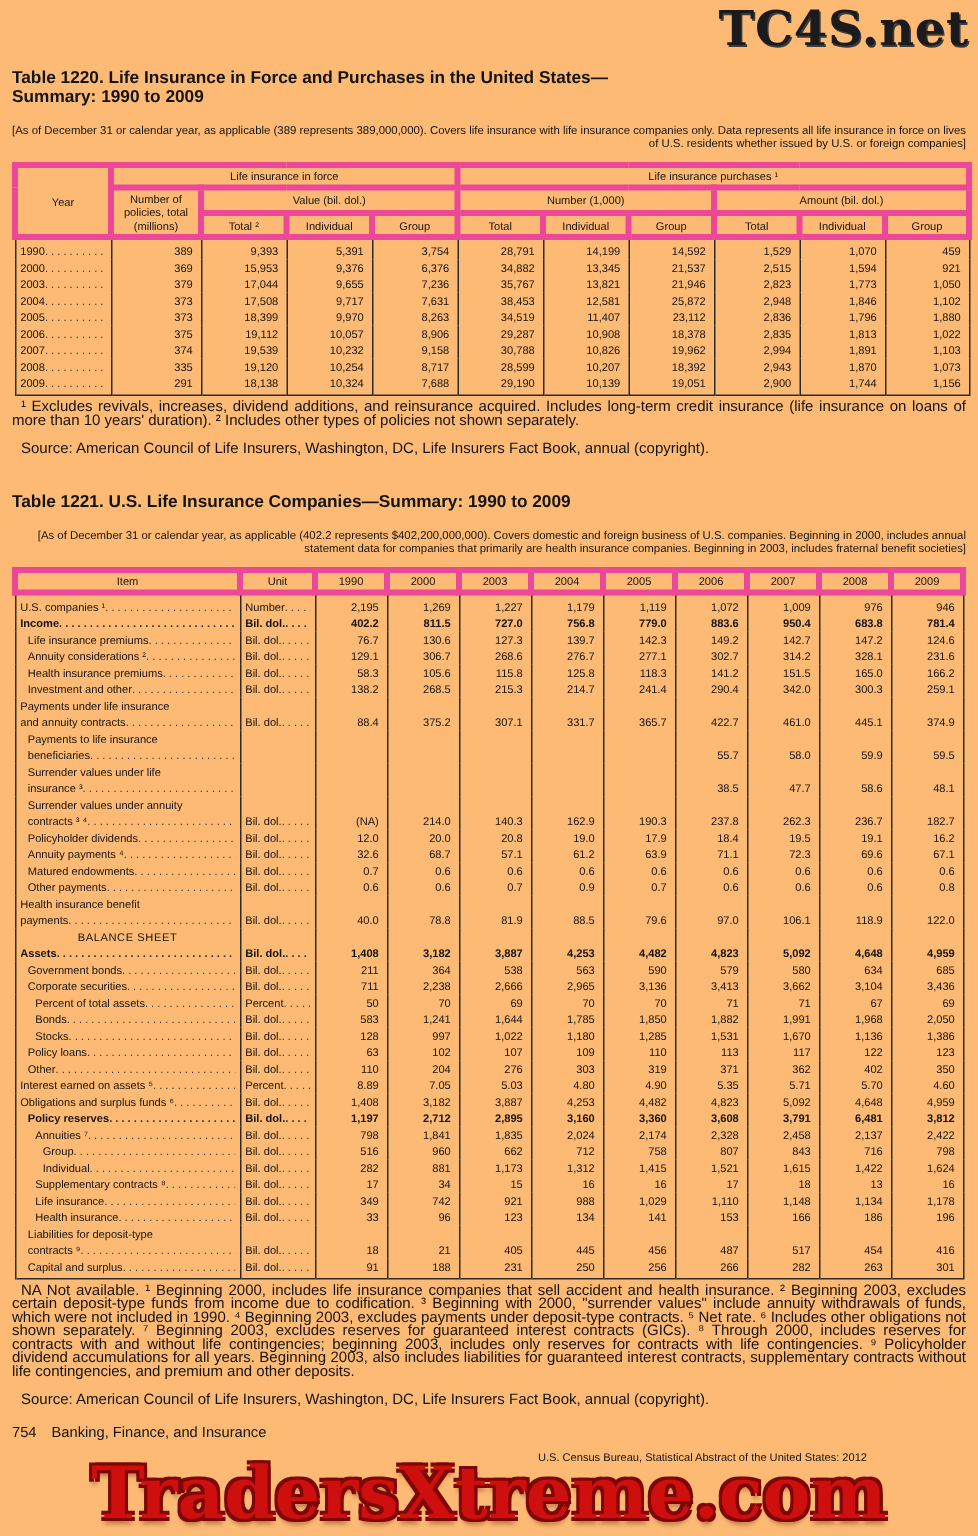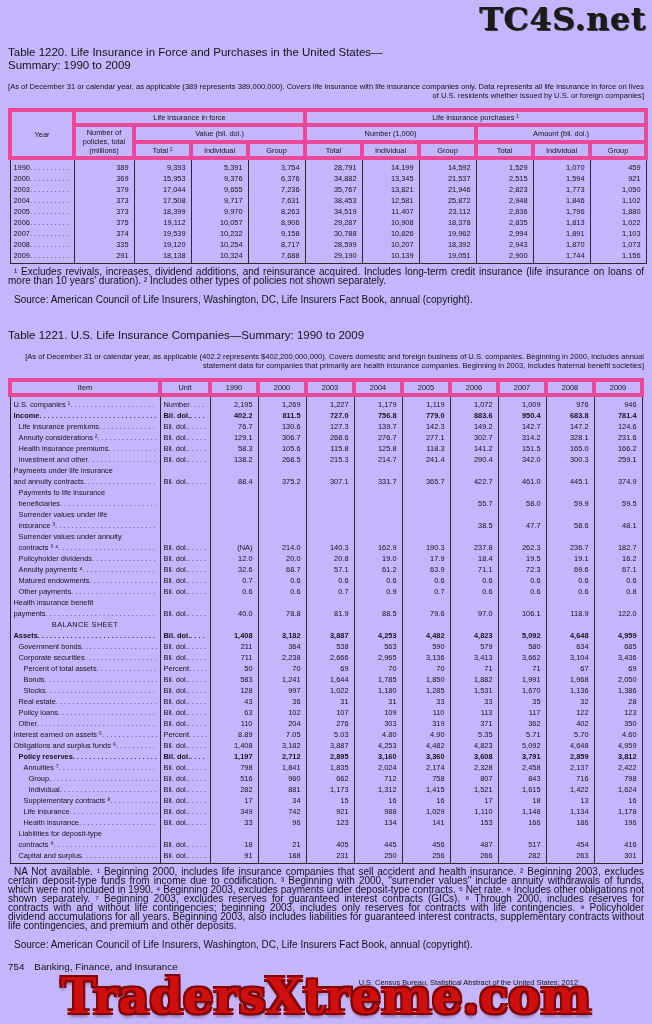--- a/index.html
+++ b/index.html
@@ -1,19 +1,19 @@
 <!DOCTYPE html>
 <html><head>
 <meta charset="utf-8">
 <style>
   html,body{margin:0;padding:0;background:#ffffff;}
-  .page{position:relative;width:652px;height:1024px;margin:0 auto;background:#c4b5fd;
+  .page{position:relative;width:652px;height:1024px;margin:0 auto;background:#fdba74;
         font-family:"Liberation Sans","DejaVu Sans",sans-serif;color:#141414;overflow:hidden;}
   .content{padding:36px 8px 0 8px;}
-  .title{font-size:11.5px;line-height:13.5px;font-weight:normal;}
+  .title{font-size:11.5px;line-height:13.5px;font-weight:bold;}
   .title.t2{margin-top:24px;}
   .note{font-size:7.6px;line-height:9.3px;margin-top:4px;text-align:right;}
   .t{border-collapse:collapse;width:100%;font-size:7.4px;margin-top:5px;border:1px solid #2a2a2a;table-layout:fixed;}
   .t th{border:4px solid #ec4899;font-weight:normal;text-align:center;vertical-align:middle;
         padding:1px 2px;line-height:9px;font-size:7.4px;}
   .t td{border-left:1px solid #2a2a2a;border-right:1px solid #2a2a2a;padding:0 3px;
         line-height:11px;vertical-align:bottom;overflow:hidden;}
   .t .num{text-align:right;white-space:nowrap;padding-right:5px;}
   .t tbody tr:first-child td{padding-top:2px;}
   .t tbody tr:last-child td{padding-bottom:2px;}
@@ -790,43 +790,20 @@
               <td class="num">1,180</td>
               <td class="num">1,285</td>
               <td class="num">1,531</td>
               <td class="num">1,670</td>
               <td class="num">1,136</td>
               <td class="num">1,386</td>
             </tr>
             <tr>
               <td>
                 <div class="lline ind1">
-                  <span>Real estate</span>
-                  <span class="leader"></span>
-                </div>
-              </td>
-              <td>
-                <div class="lline">
-                  <span>Bil. dol.</span>
-                  <span class="leader"></span>
-                </div>
-              </td>
-              <td class="num">43</td>
-              <td class="num">36</td>
-              <td class="num">31</td>
-              <td class="num">31</td>
-              <td class="num">33</td>
-              <td class="num">33</td>
-              <td class="num">35</td>
-              <td class="num">32</td>
-              <td class="num">28</td>
-            </tr>
-            <tr>
-              <td>
-                <div class="lline ind1">
                   <span>Policy loans</span>
                   <span class="leader"></span>
                 </div>
               </td>
               <td>
                 <div class="lline">
                   <span>Bil. dol.</span>
                   <span class="leader"></span>
                 </div>
               </td>
@@ -922,21 +899,21 @@
                   <span class="leader"></span>
                 </div>
               </td>
               <td class="num">1,197</td>
               <td class="num">2,712</td>
               <td class="num">2,895</td>
               <td class="num">3,160</td>
               <td class="num">3,360</td>
               <td class="num">3,608</td>
               <td class="num">3,791</td>
-              <td class="num">2,859</td>
+              <td class="num">6,481</td>
               <td class="num">3,812</td>
             </tr>
             <tr>
               <td>
                 <div class="lline ind2">
                   <span>Annuities ⁷</span>
                   <span class="leader"></span>
                 </div>
               </td>
               <td>

